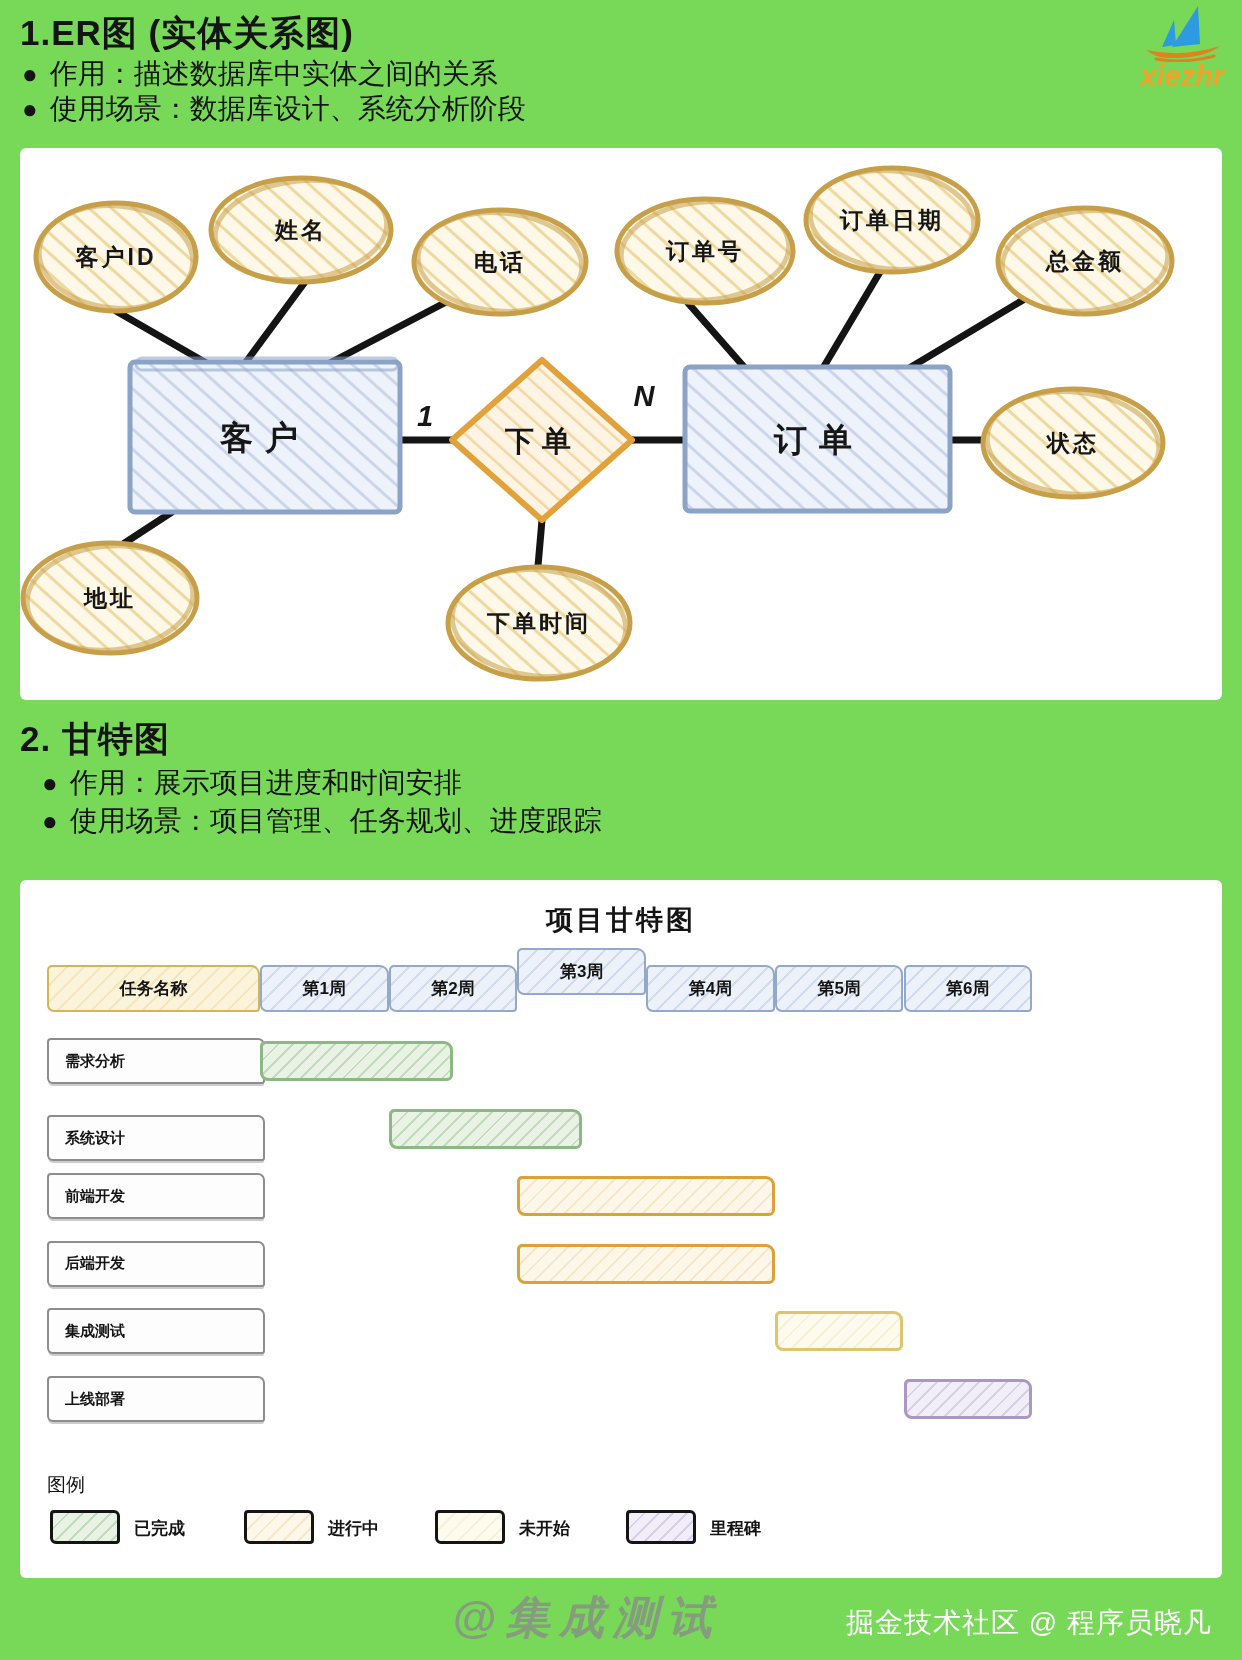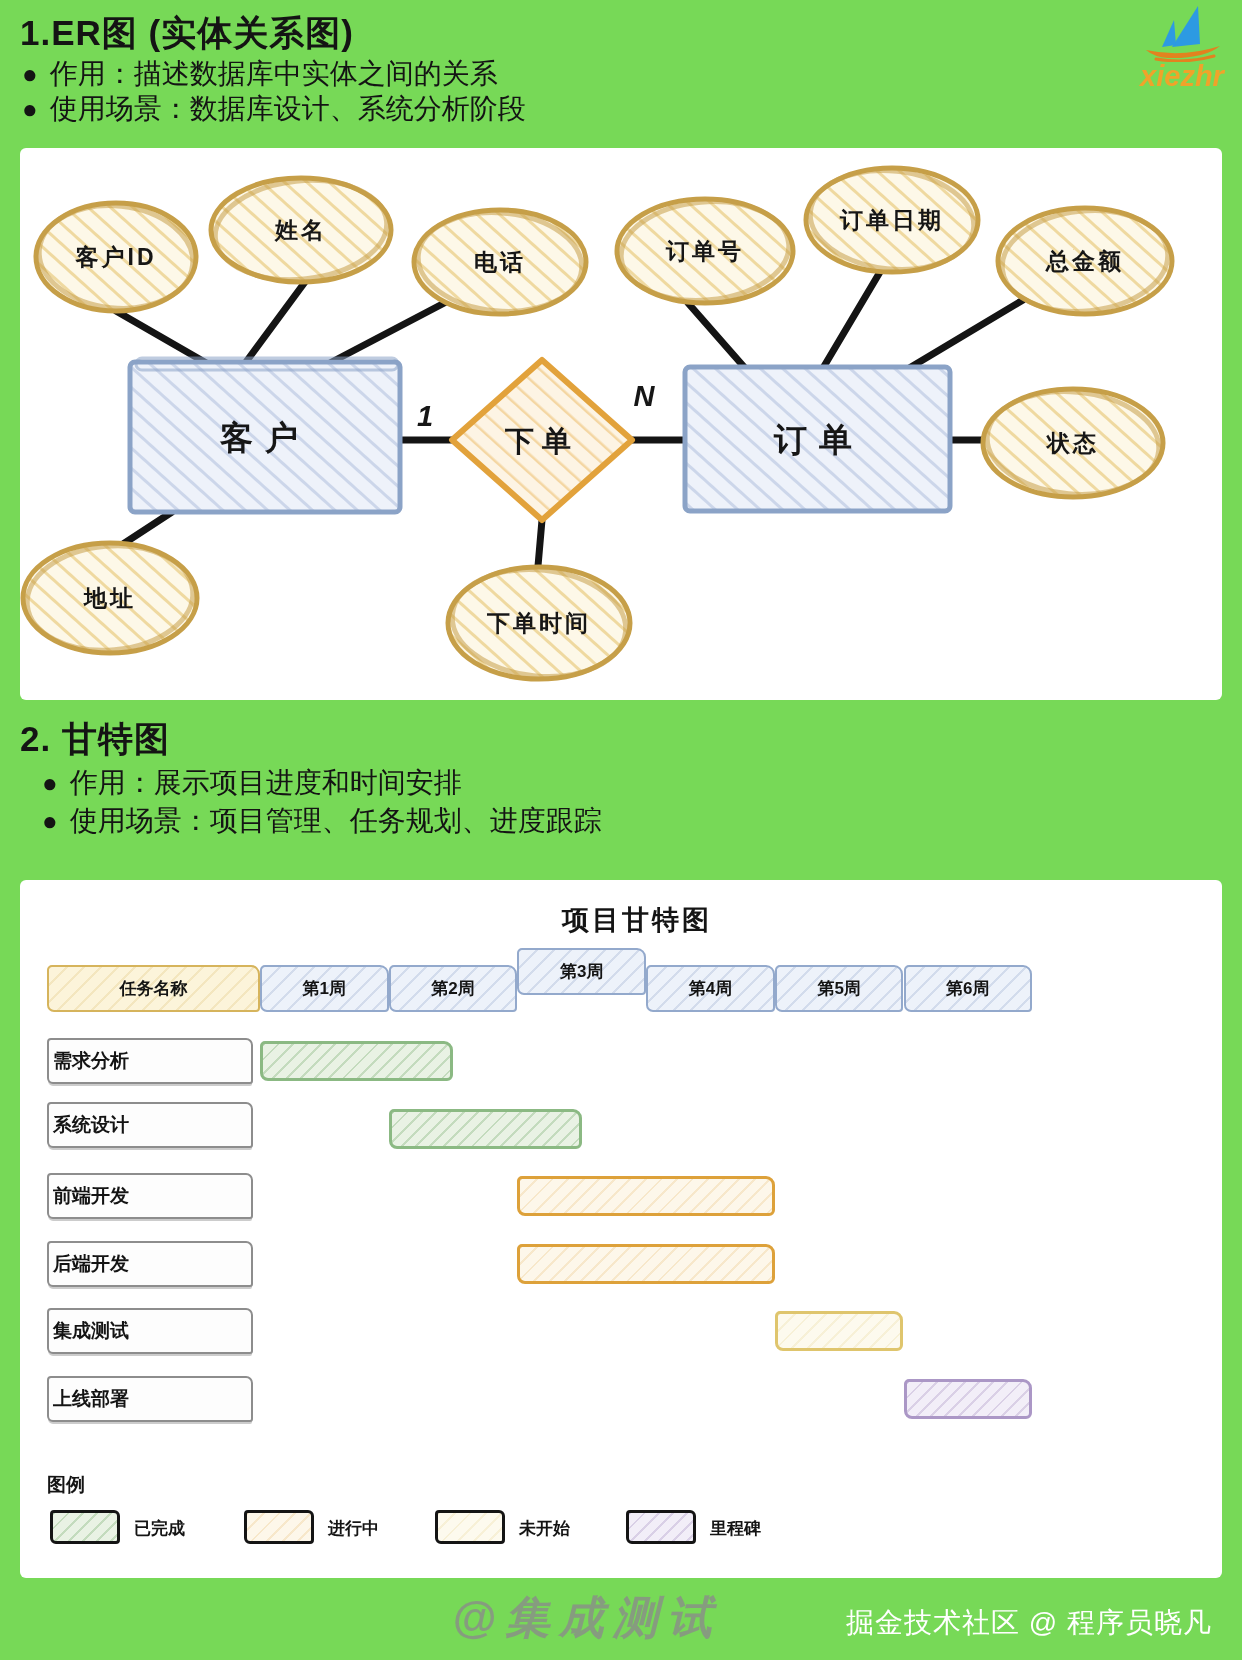--- a/index.html
+++ b/index.html
@@ -9,41 +9,41 @@
   
   .h1{font-size:35px;font-weight:bold;letter-spacing:1px;}
   .bullet{display:flex;align-items:flex-start;font-size:28px;line-height:34px;}
   .bullet .dot{font-size:26px;margin-right:12px;line-height:34px;}
   
   .logo{width:112px;text-align:center;}
   .logo .txt{font-size:29px;font-weight:bold;font-style:italic;color:#f0a32a;margin-top:-6px;}
   
   .panel{background:#ffffff;border-radius:6px;}
   
-  .gtitle{width:100%;text-align:center;font-size:27px;font-weight:bold;letter-spacing:3px;top:22px;left:16px;}
+  .gtitle{width:100%;text-align:center;font-size:27px;font-weight:bold;letter-spacing:3px;top:22px;left:0;}
   .gcell{position:absolute;display:flex;align-items:center;justify-content:center;
          font-weight:bold;font-size:17px;border:2px solid #93a9cc;border-radius:5px 9px 4px 7px;
          background:#edf2fa;
          background-image:repeating-linear-gradient(135deg,rgba(150,168,203,.30) 0 2px,transparent 2px 12px);}
   .gcell.task{border-color:#d6b45c;background:#fcf4da;
          background-image:repeating-linear-gradient(135deg,rgba(214,180,92,.22) 0 2px,transparent 2px 12px);}
   .tlabel{position:absolute;left:27px;width:198px;height:42px;border:2px solid #8d8d8d;
          border-radius:4px 7px 3px 6px;background:#fdfdfd;display:flex;align-items:center;
-         padding-left:4px;font-weight:bold;font-size:19px;
+         padding-left:16px;font-weight:bold;font-size:15px;
          box-shadow:0 3px 0 -1px rgba(141,141,141,.45);}
   .bar{position:absolute;height:34px;border:3px solid;border-radius:5px 9px 6px 8px;}
   .done{border-color:#8bb983;background-color:#e9f2e4;
         background-image:repeating-linear-gradient(135deg,rgba(139,185,131,.40) 0 2px,transparent 2px 10px);}
   .doing{border-color:#dda13a;background-color:#fdf7ea;
         background-image:repeating-linear-gradient(135deg,rgba(221,161,58,.18) 0 2px,transparent 2px 11px);}
   .todo{border-color:#dfc56d;background-color:#fdfaee;
         background-image:repeating-linear-gradient(135deg,rgba(223,197,109,.18) 0 2px,transparent 2px 11px);}
   .milestone{border-color:#ab97c6;background-color:#f2eef8;
         background-image:repeating-linear-gradient(135deg,rgba(171,151,198,.35) 0 2px,transparent 2px 10px);}
-  .lg-title{position:absolute;font-size:19px;font-weight:bold;}
+  .lg-title{position:absolute;font-size:19px;font-weight:normal;}
   .lswatch{position:absolute;width:64px;height:28px;border:3px solid;border-radius:4px 6px 4px 6px;}
   .llabel{position:absolute;font-size:17px;font-weight:bold;}
   
   svg text{font-family:"Liberation Sans","DejaVu Sans",sans-serif;font-weight:bold;fill:#161616;}
   .ent-label{font-size:33px;letter-spacing:12px;}
   .rel-label{font-size:29px;letter-spacing:8px;}
   .attr-label{font-size:23px;letter-spacing:3px;}
   .card-label{font-size:29px;font-style:italic;}
   
   .watermark{font-size:45px;font-weight:bold;font-style:italic;letter-spacing:9px;
@@ -186,21 +186,21 @@
   <div class="abs" style="left:0;top:0;width:1202px;height:698px;">
       <div class="gcell task" style="top: 85px; height: 43px; left: 27px; width: 209px;">任务名称</div>
       <div class="gcell" style="top: 85px; height: 43px; left: 240px; width: 124.7px;">第1周</div>
       <div class="gcell" style="top: 85px; height: 43px; left: 368.7px; width: 124.7px;">第2周</div>
       <div class="gcell" style="top: 68px; height: 43px; left: 497.4px; width: 124.7px;">第3周</div>
       <div class="gcell" style="top: 85px; height: 43px; left: 626.1px; width: 124.7px;">第4周</div>
       <div class="gcell" style="top: 85px; height: 43px; left: 754.8px; width: 124.7px;">第5周</div>
       <div class="gcell" style="top: 85px; height: 43px; left: 883.5px; width: 124.7px;">第6周</div>
       <div class="tlabel" style="top: 158px;">需求分析</div>
       <div class="bar done" style="top: 161px; left: 240px; width: 187.05px;"></div>
-      <div class="tlabel" style="top: 222px;">系统设计</div>
+      <div class="tlabel" style="top: 235px;">系统设计</div>
       <div class="bar done" style="top: 228.6px; left: 368.7px; width: 187.05px;"></div>
       <div class="tlabel" style="top: 293.2px;">前端开发</div>
       <div class="bar doing" style="top: 296.2px; left: 497.4px; width: 251.4px;"></div>
       <div class="tlabel" style="top: 360.8px; font-family: Liberation Mono, monospace;">后端开发</div>
       <div class="bar doing" style="top: 363.8px; left: 497.4px; width: 251.4px;"></div>
       <div class="tlabel" style="top: 428.4px;">集成测试</div>
       <div class="bar todo" style="top: 431.4px; left: 754.8px; width: 122.7px;"></div>
       <div class="tlabel" style="top: 496px;">上线部署</div>
       <div class="bar milestone" style="top: 499px; left: 883.5px; width: 122.7px;"></div>
       <div class="lswatch done" style="left: 30px; top: 630px;"></div>

